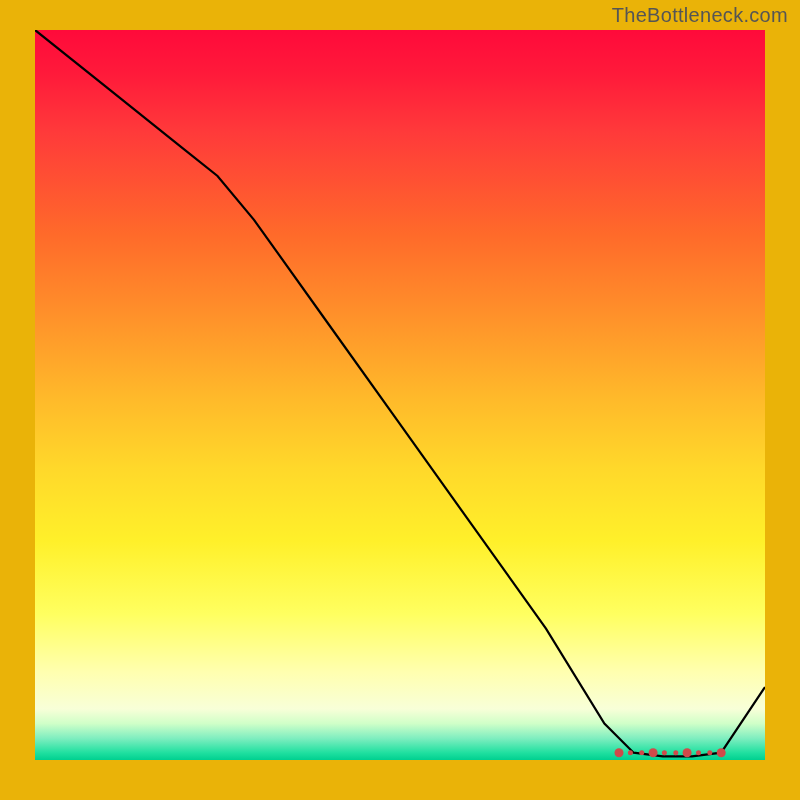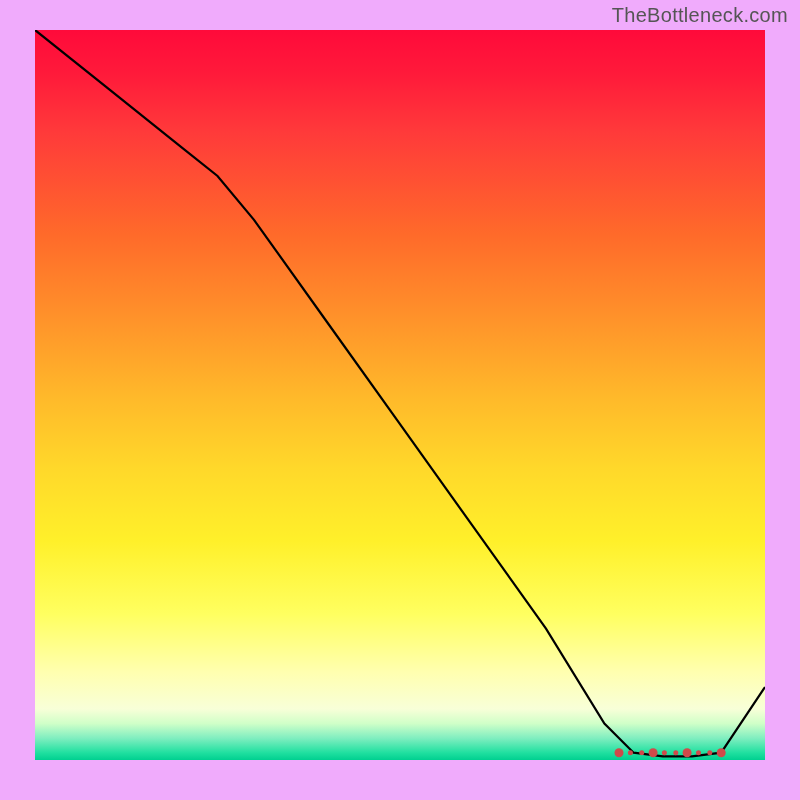--- a/index.html
+++ b/index.html
@@ -8,21 +8,21 @@
     background: #000;
     width: 800px;
     height: 800px;
     overflow: hidden;
     font-family: Arial, sans-serif;
   }
   .container {
     position: relative;
     width: 800px;
     height: 800px;
-    background: #f0abfc;
+    background: #eab308;
   }
   .watermark {
     position: absolute;
     top: 4px;
     right: 12px;
     color: #555;
     font-size: 20px;
     font-weight: 500;
     letter-spacing: 0.3px;
   }

